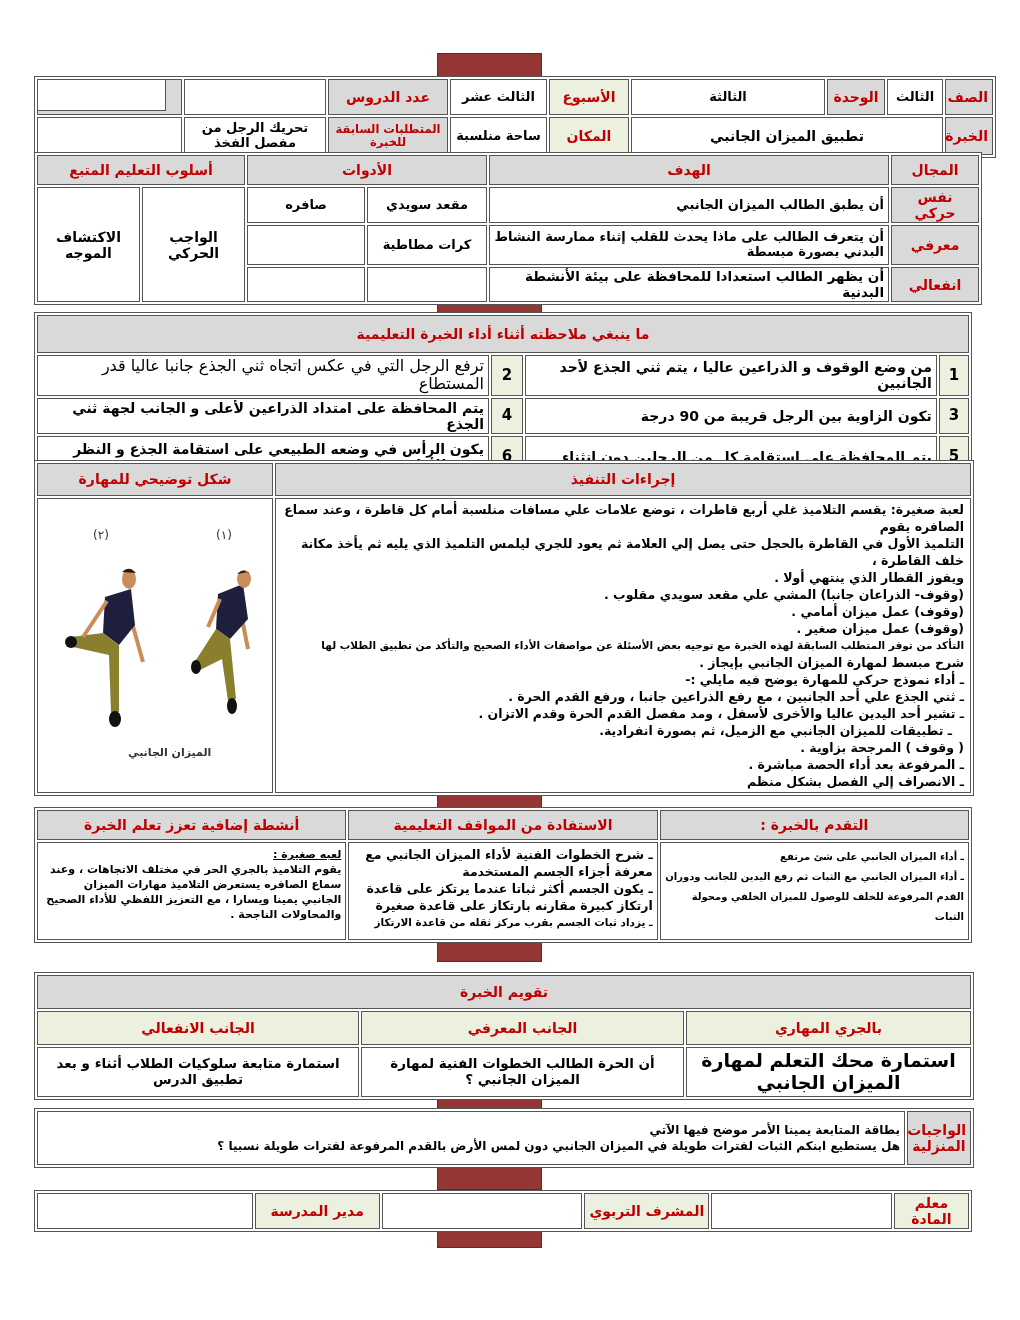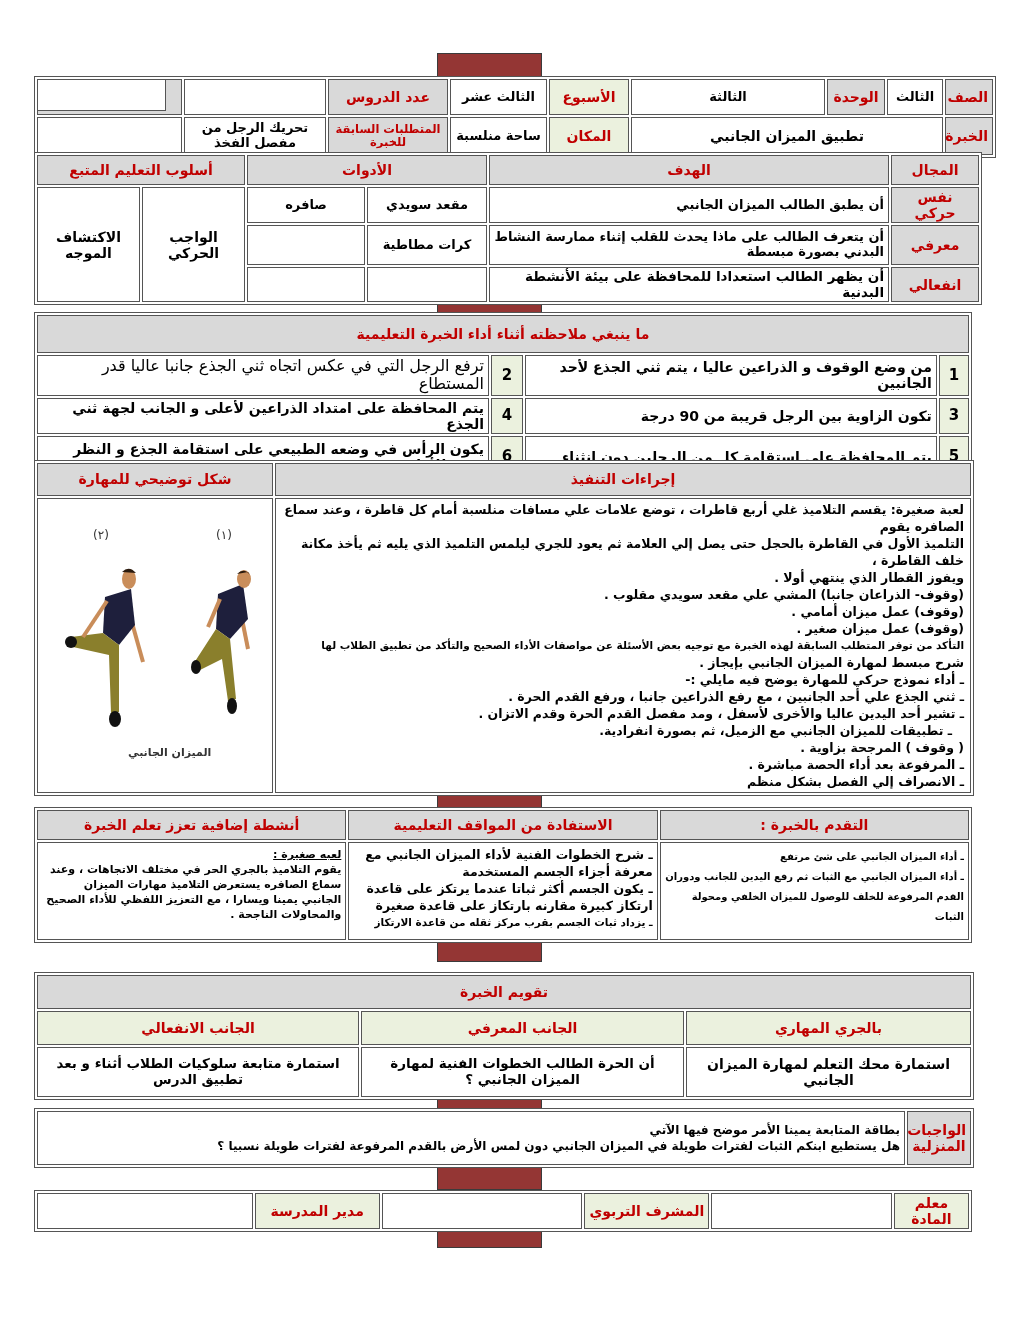--- a/index.html
+++ b/index.html
@@ -241,21 +241,21 @@
   <tbody>
       <tr style="height:34px;">
     <td class="g" colspan="3">تقويم الخبرة</td>
   </tr>
   <tr style="height:34px;">
     <td class="gr">بالجري المهاري</td>
     <td class="gr">الجانب المعرفي</td>
     <td class="gr">الجانب الانفعالي</td>
   </tr>
   <tr>
-    <td style="font-size:14px;">استمارة محك التعلم لمهارة الميزان الجانبي</td>
+    <td style="font-size:19px;">استمارة محك التعلم لمهارة الميزان الجانبي</td>
     <td style="font-size:13.5px;">أن الحرة الطالب الخطوات الفنية لمهارة الميزان الجانبي ؟</td>
     <td style="font-size:13.5px;">استمارة متابعة سلوكيات الطلاب أثناء و بعد تطبيق الدرس</td>
   </tr>
 </tbody>
   </table>
 
 <table style="left:34px;top:1108px;width:938px;height:60px;">
   <colgroup>
       <col style="width:64px">
       <col style="width:868px">

